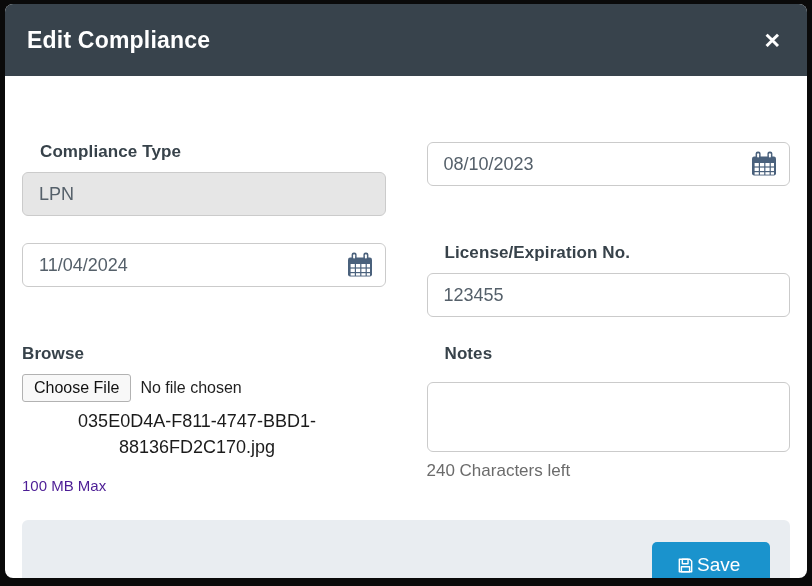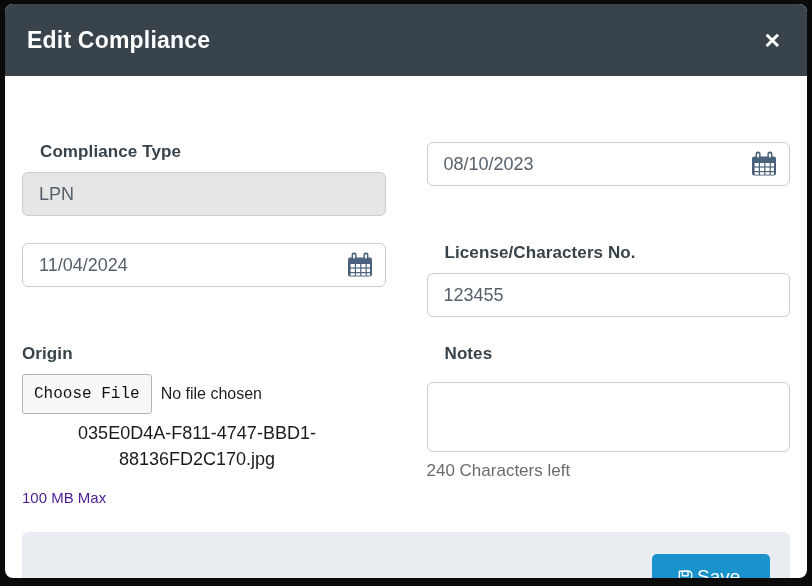--- a/index.html
+++ b/index.html
@@ -100,28 +100,28 @@
     cursor: pointer;
   }
   .browse-block .file-row {
     margin-top: 10px;
     display: flex;
     align-items: center;
     font-size: 17px;
     color: #1f1f1f;
   }
   .choose-file-btn {
-    font-family: Liberation Mono, monospace;
+    font-family: Liberation Sans, sans-serif;
     font-size: 16px;
     color: #111;
     background: #f8f8f8;
     border: 1px solid #b2b2b2;
     border-radius: 3px;
     padding: 3px 11px;
-    height: 40px;
+    height: 28px;
     cursor: pointer;
     margin-right: 9px;
     white-space: nowrap;
   }
   .file-status { color: #1f1f1f; font-size: 16px; }
   .file-name {
     margin-top: 6px;
     font-size: 18px;
     color: #1b1b1b;
     line-height: 1.45;
@@ -249,28 +249,28 @@
               </g>
               <rect x="5.6" y="1.6" width="5" height="7.6" rx="2.2" fill="#4a617c"></rect>
               <rect x="7.1" y="3.2" width="2" height="4.4" rx="1" fill="#ffffff"></rect>
               <rect x="17.4" y="1.6" width="5" height="7.6" rx="2.2" fill="#4a617c"></rect>
               <rect x="18.9" y="3.2" width="2" height="4.4" rx="1" fill="#ffffff"></rect>
             </svg>
           </div>
         </div>
 
         <div class="field">
-          <label class="field-label">License/Characters No.</label>
+          <label class="field-label">License/Expiration No.</label>
           <div class="control-wrap">
             <input class="text-input" value="123455" style="">
           </div>
         </div>
 
         <div class="field browse-block">
-          <label class="field-label flush">Origin</label>
+          <label class="field-label flush">Browse</label>
           <div class="file-row">
             <button class="choose-file-btn">Choose File</button>
             <span class="file-status">No file chosen</span>
           </div>
           <div class="file-name">035E0D4A-F811-4747-BBD1-88136FD2C170.jpg</div>
           <div class="file-hint">100 MB Max</div>
         </div>
 
         <div class="field notes-block">
           <label class="field-label">Notes</label>

